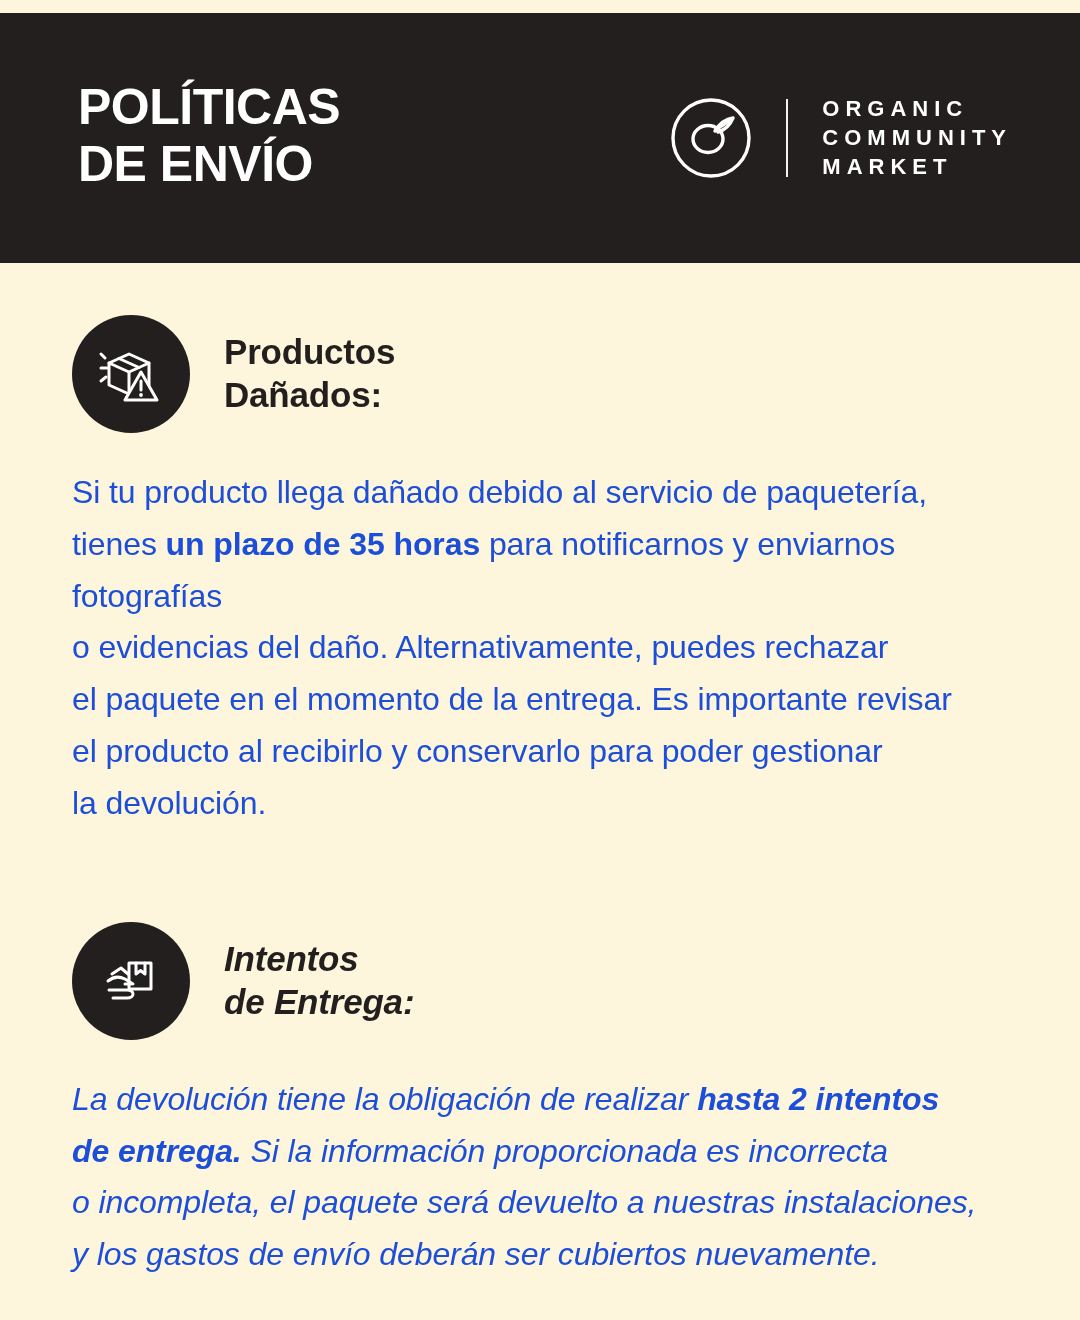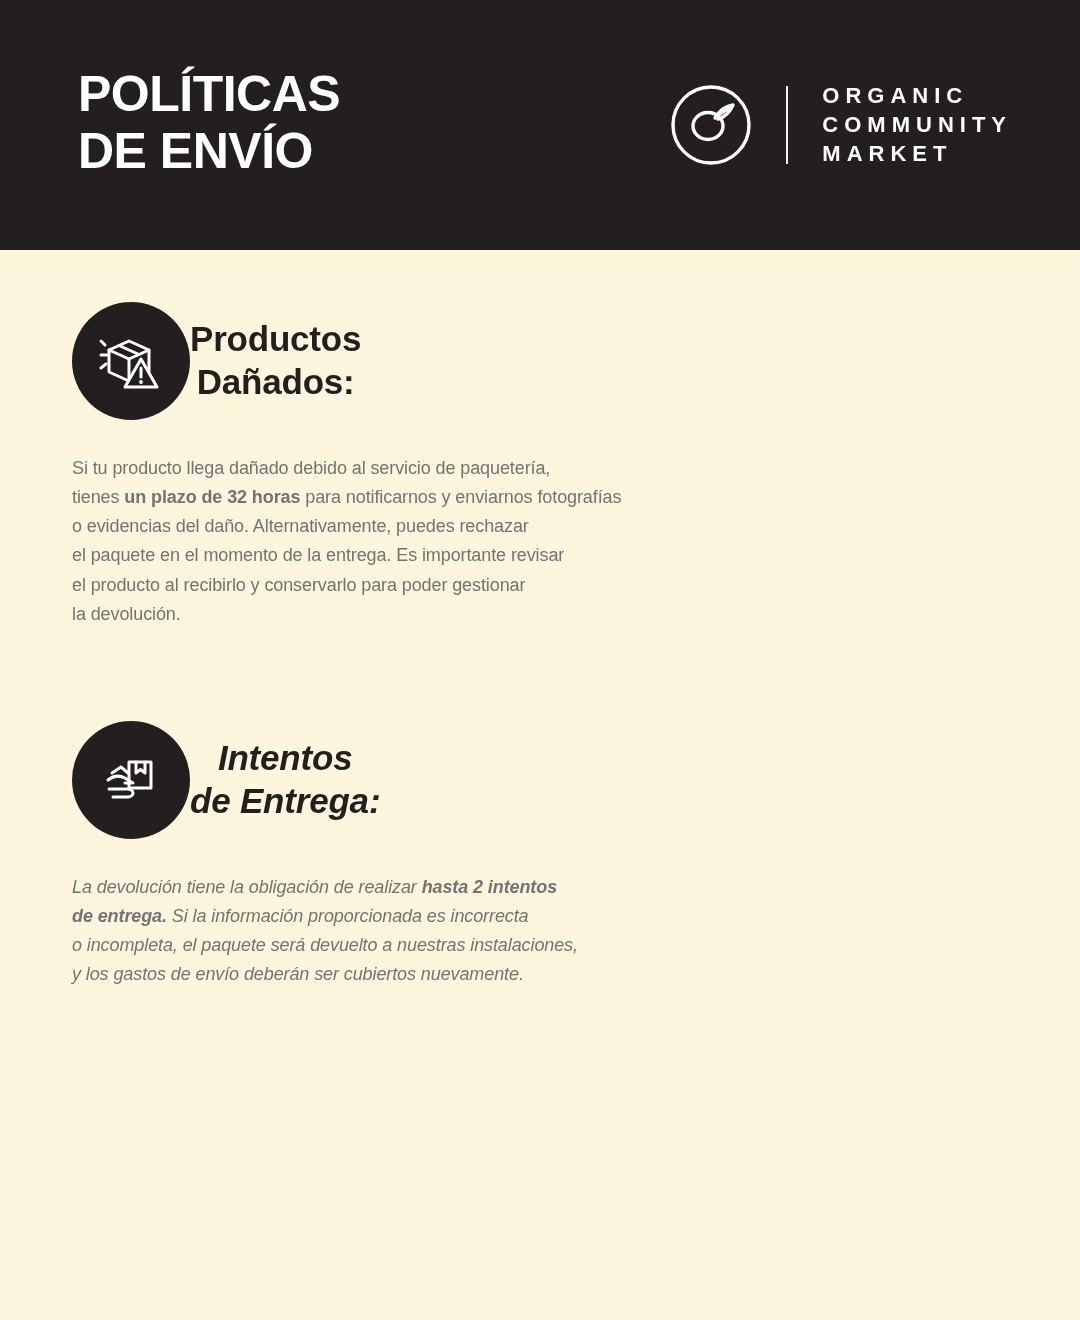--- a/index.html
+++ b/index.html
@@ -11,20 +11,21 @@
     height: 1320px;
     background: #fdf6dd;
     font-family: "Liberation Sans", sans-serif;
     overflow: hidden;
   }
   .page {
     position: relative;
     width: 1080px;
     height: 928px;
     background: #fdf6dd;
+    margin-top: 13px;
   }
 
   
   .header {
     position: relative;
     width: 1080px;
     height: 250px;
     background: #231f1e;
     display: flex;
     align-items: center;
@@ -82,21 +83,21 @@
   }
   .section {
     position: relative;
   }
   .section--damaged { margin-top: 52px; }
   .section--attempts { margin-top: 92px; font-style: italic; }
 
   .section-head {
     display: flex;
     align-items: center;
-    text-align: center;
+    gap: 34px;
   }
   .badge {
     width: 118px;
     height: 118px;
     border-radius: 50%;
     background: #231f1e;
     display: flex;
     align-items: center;
     justify-content: center;
     flex: 0 0 auto;
@@ -108,22 +109,22 @@
     font-size: 35px;
     font-weight: bold;
     line-height: 1.22;
     white-space: pre-line;
     margin: 0;
     letter-spacing: -0.2px;
   }
 
   .section-body {
     margin-top: 34px;
-    color: #737373;
-    font-size: 18px;
+    color: #1d4ed8;
+    font-size: 32px;
     line-height: 1.62;
     letter-spacing: -0.1px;
     white-space: pre-line;
     max-width: 980px;
   }
   .section-body b { font-weight: bold; }
 </style>
 </head>
 <body>
 
@@ -168,21 +169,21 @@
               <path d="M46 34 L62 62 L30 62 Z" fill="#231f1e" stroke="#ffffff" stroke-width="3" stroke-linejoin="round"></path>
               <path d="M46 43 L46 52" stroke="#ffffff" stroke-width="3" stroke-linecap="round"></path>
               <circle cx="46" cy="57" r="1.9" fill="#ffffff"></circle>
             </g>
           </svg>
         </span>
         <h2 class="section-title">Productos
 Dañados:</h2>
       </div>
       <p class="section-body"><span>Si tu producto llega dañado debido al servicio de paquetería,
-tienes </span><b>un plazo de 32 horas</b><span> para notificarnos y enviarnos fotografías
+tienes </span><b>un plazo de 35 horas</b><span> para notificarnos y enviarnos fotografías
 o evidencias del daño. Alternativamente, puedes rechazar
 el paquete en el momento de la entrega. Es importante revisar
 el producto al recibirlo y conservarlo para poder gestionar
 la devolución.</span></p>
     </div>
 
     <div class="section section--attempts">
       <div class="section-head">
         <span class="badge">
           <svg viewBox="0 0 72 72" width="72" height="72" aria-hidden="true">

